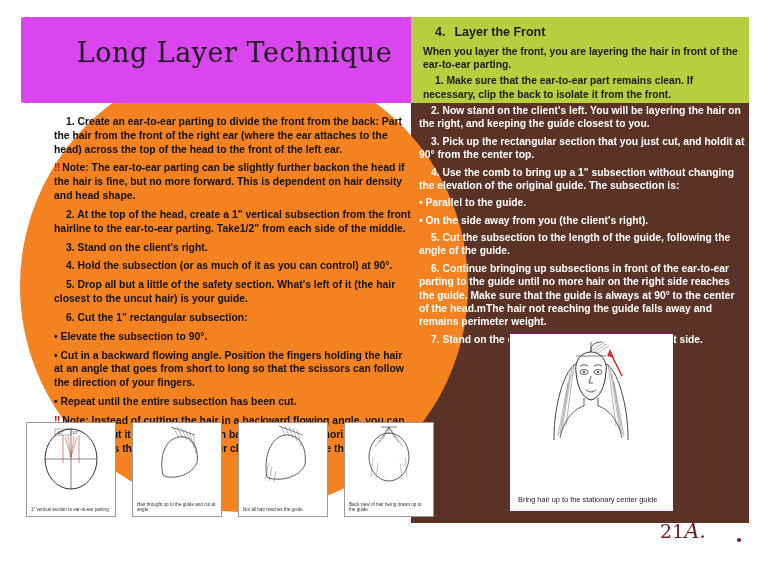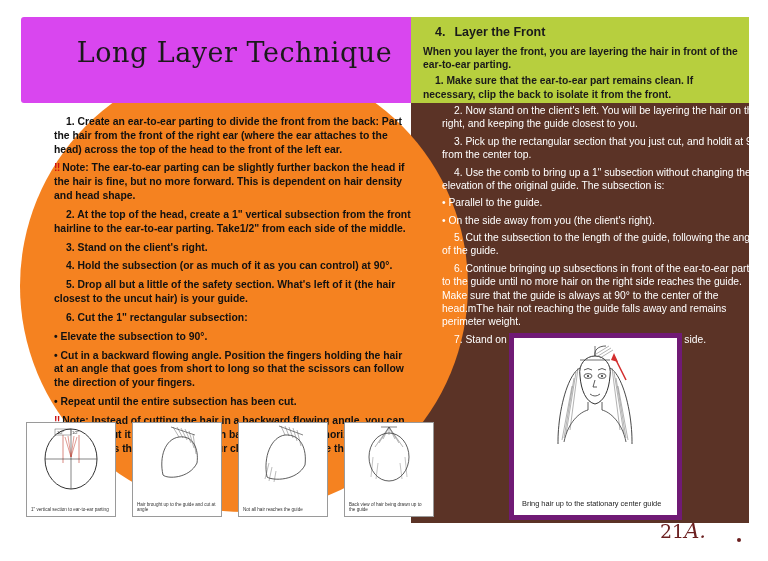--- a/index.html
+++ b/index.html
@@ -59,42 +59,42 @@
     position:absolute;left:54px;top:115px;width:360px;
     font-size:10.4px;line-height:1.33;color:#111;font-weight:bold;
   }
   .left-body p{margin:0 0 5px 0;}
   .left-body .ind{text-indent:12px;}
   .note{color:#111;}
   .note .bang{color:#cc1111;font-weight:bold;letter-spacing:-1px;}
 
   
   .right-body{
-    position:absolute;left:442px;top:104px;width:326px;
-    font-size:10.3px;line-height:1.3;color:#ffffff;font-weight:normal;
+    position:absolute;left:419px;top:104px;width:326px;
+    font-size:10.3px;line-height:1.3;color:#ffffff;font-weight:bold;
   }
   .right-body p{margin:0 0 4px 0;}
   .right-body .ind{text-indent:12px;}
 
   
   .thumbs{position:absolute;left:26px;top:422px;width:400px;height:100px;}
   .thumb{
     position:absolute;top:0;width:88px;height:93px;
     background:#ffffff;border:1px solid #9a9a9a;
   }
   .thumb .cap{
     position:absolute;left:4px;right:4px;bottom:3px;
     font-size:4.6px;color:#333;line-height:1.25;font-weight:normal;
   }
   .thumb svg{position:absolute;left:0;top:0;}
 
   
   .diagram{
     position:absolute;left:509px;top:333px;width:163px;height:177px;
-    background:#ffffff;border:5px solid #701a75;
+    background:#ffffff;border:1px solid #701a75;
   }
   .diagram .dcap{
     position:absolute;left:8px;right:6px;bottom:7px;
     font-size:7.4px;color:#222;line-height:1.25;
   }
   
   .pagenum{
     position:absolute;left:660px;top:519px;
     font-family:"DejaVu Serif", serif;
     font-size:19px;color:#6b1f1f;

